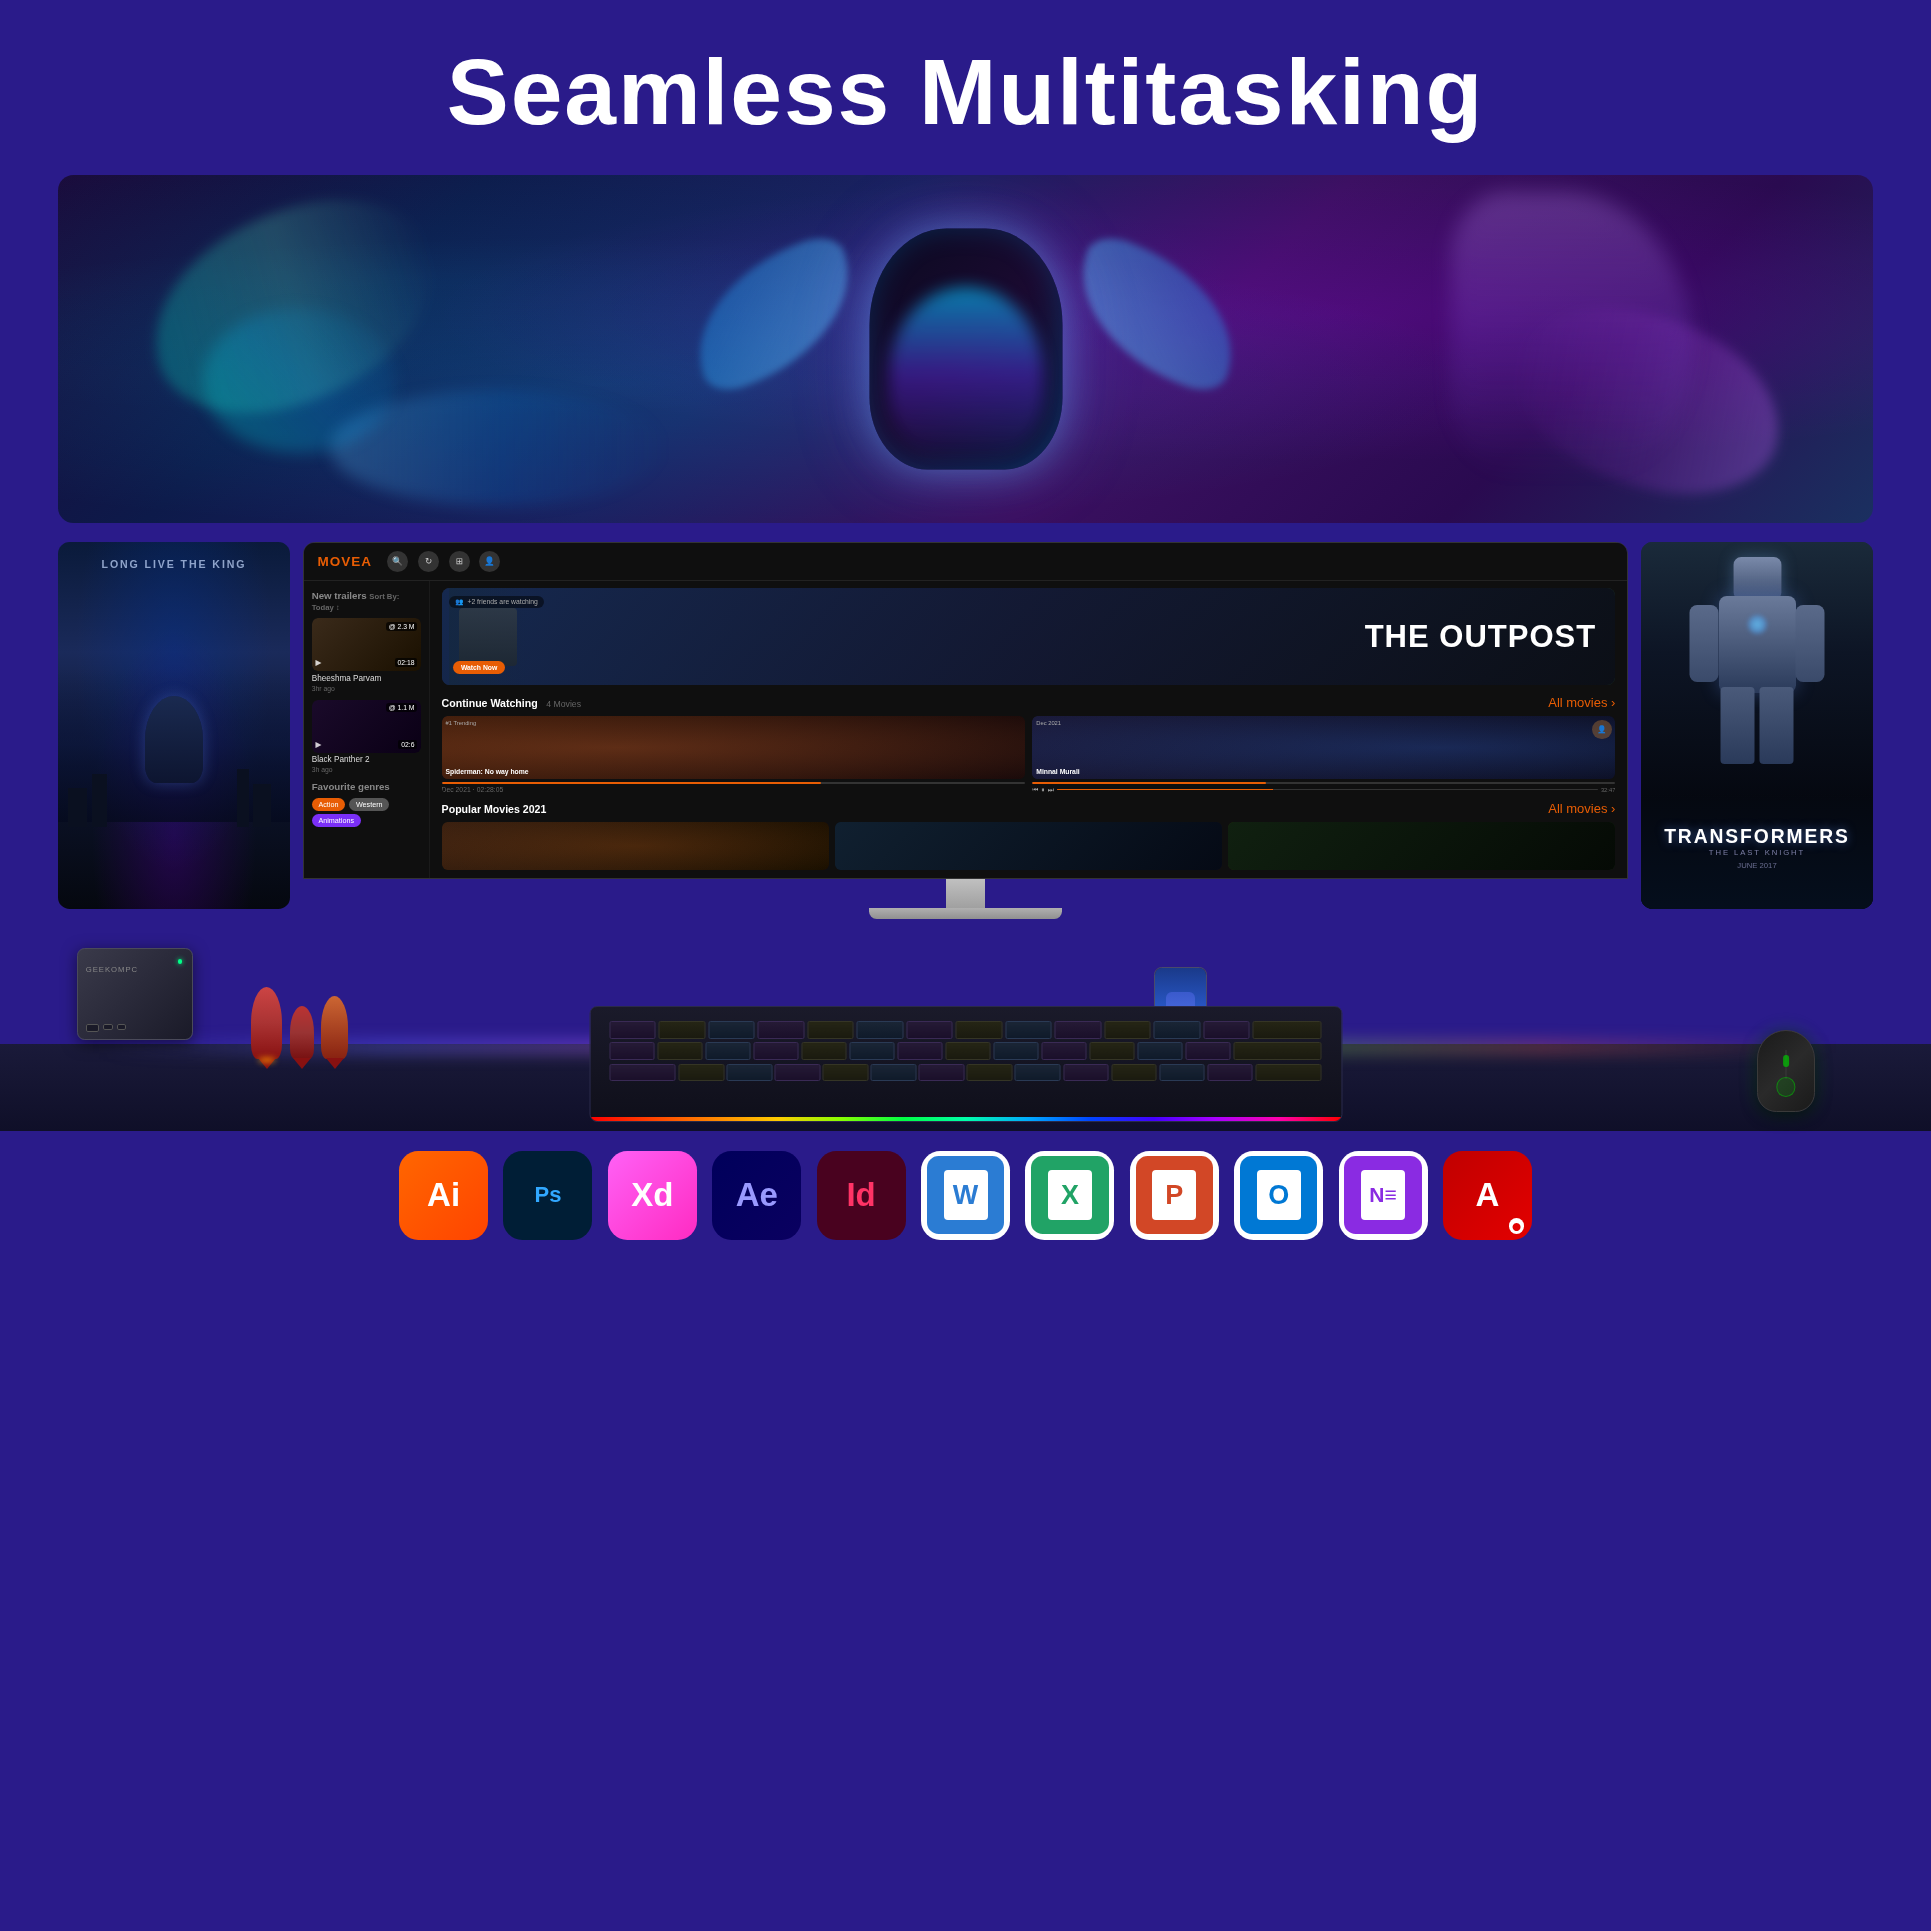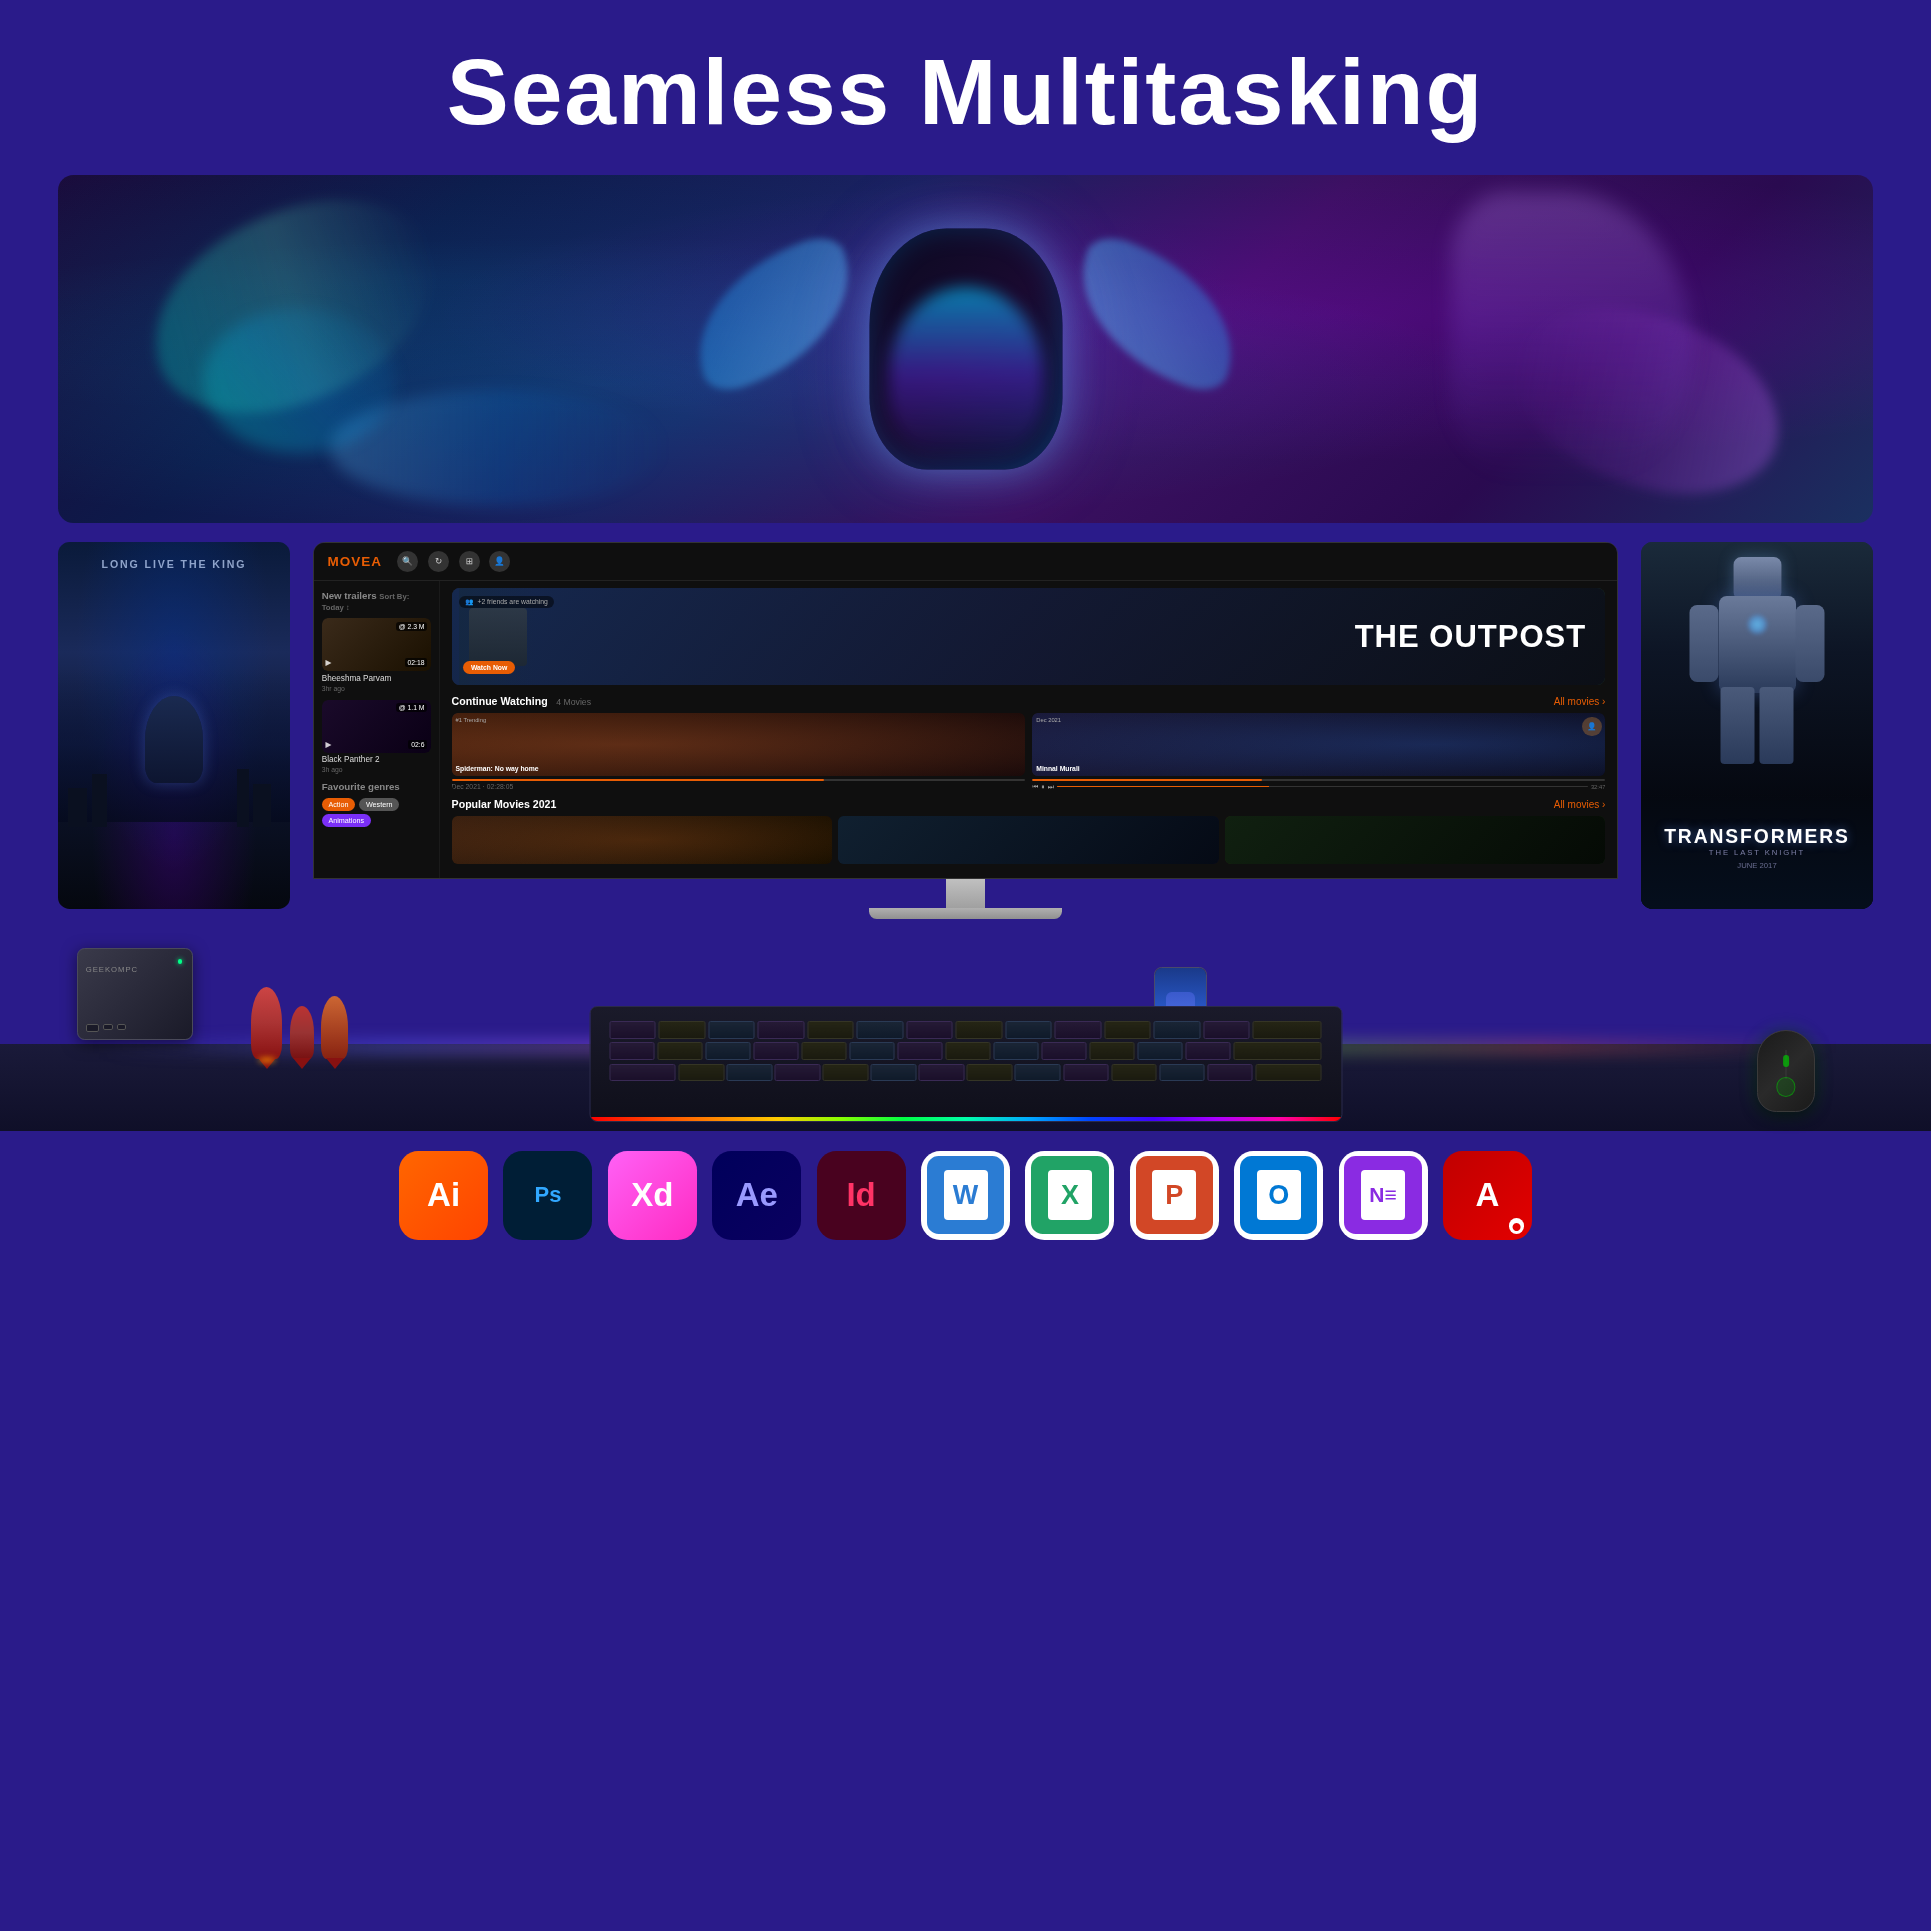--- a/index.html
+++ b/index.html
@@ -151,21 +151,21 @@
       height: 145px;
       background: linear-gradient(45deg, rgba(0,220,200,0.3), rgba(0,180,255,0.2), transparent);
       border-radius: 60%;
       filter: blur(7.7px);
     }
 
     
     .screens-row {
       display: flex;
       margin: 19.3px 58px 0;
-      gap: 23px;
+      gap: 13px;
       height: 377px;
     }
 
     
     .poster-left {
       width: 232px;
       height: 367px;
       border-radius: 11.6px;
       overflow: hidden;
       flex-shrink: 0;
@@ -468,21 +468,21 @@
       font-size: 10.6px;
       font-weight: 700;
       color: white;
     }
     .section-subtitle {
       font-size: 8.7px;
       color: #666;
       margin-left: 5.8px;
     }
     .all-movies-link {
-      font-size: 10px;
+      font-size: 13px;
       color: #e85d04;
     }
     .continue-cards {
       display: flex;
       gap: 7.7px;
     }
     .continue-card {
       flex: 1;
       border-radius: 5.8px;
       overflow: hidden;

